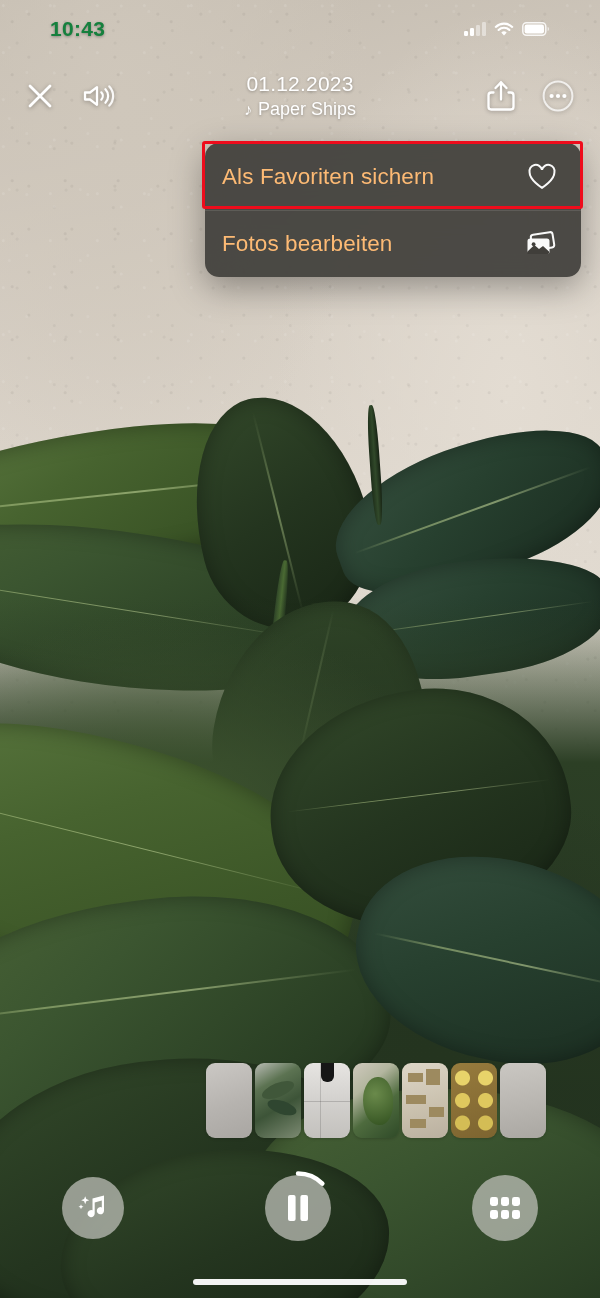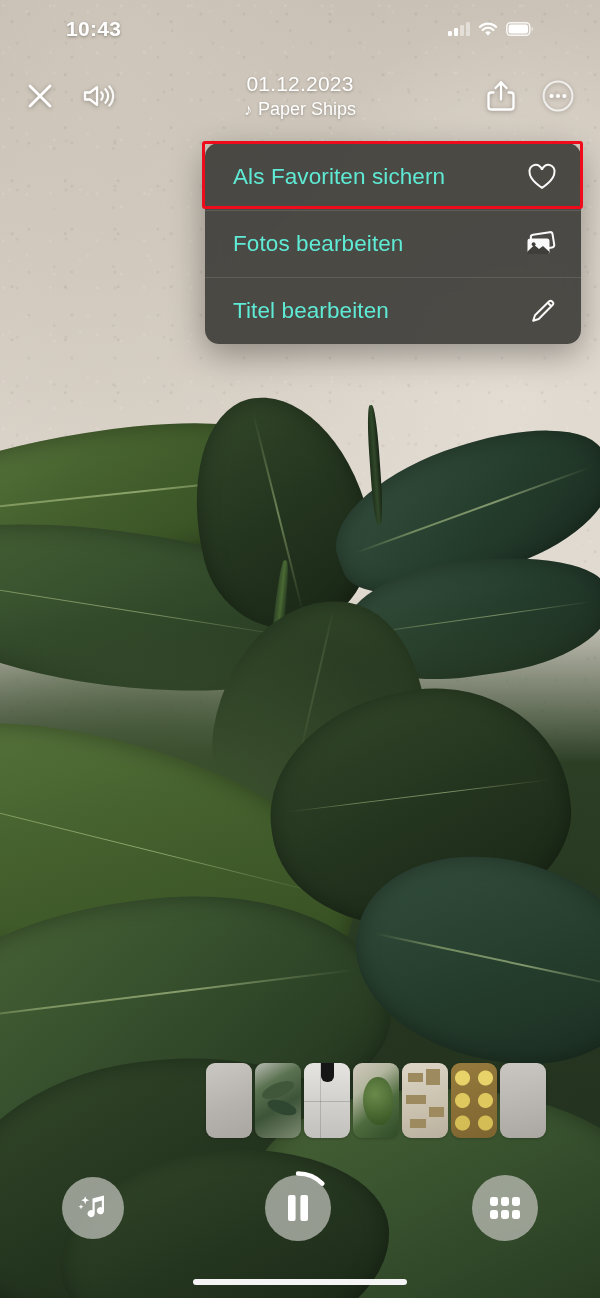--- a/index.html
+++ b/index.html
@@ -58,21 +58,21 @@
   }
   .stem{
     position:absolute; background:linear-gradient(90deg,#2e4427,#4a6a33,#23351e);
     border-radius:40%;
   }
 
   
   .statusbar{
     position:absolute; left:0; right:16px; top:0; height:58px;
     display:flex; align-items:center; justify-content:space-between;
-    padding:0 44px; color:#ffffff; z-index:30;
+    padding:0 28px; color:#15803d; z-index:30;
   }
   .clock{ font-size:21px; font-weight:700; letter-spacing:.3px;
           text-shadow:0 1px 3px rgba(0,0,0,.35); padding-left:22px; }
   .status-icons{ display:flex; align-items:center; gap:8px; padding-right:6px;}
   .bars{ display:flex; align-items:flex-end; gap:2.5px; height:13px; }
   .bars i{ display:block; width:3.6px; border-radius:1.2px; background:#fff; }
   .bars i:nth-child(1){ height:5px; }
   .bars i:nth-child(2){ height:8px; }
   .bars i:nth-child(3){ height:11px; opacity:.45; }
   .bars i:nth-child(4){ height:13.5px; opacity:.45; }
@@ -100,21 +100,21 @@
   
   .menu{
     position:absolute; left:205px; top:143px; width:376px;
     background:rgba(64,62,58,.93);
     border-radius:14px; overflow:hidden; z-index:40;
     backdrop-filter: blur(22px);
     box-shadow:0 10px 34px rgba(0,0,0,.35);
   }
   .menu-row{
     height:67px; display:flex; align-items:center; justify-content:space-between;
-    padding:0 24px 0 28px; color:#5eead4; cursor:pointer; position:relative;
+    padding:0 24px 0 17px; color:#fdba74; cursor:pointer; position:relative;
   }
   .menu-row + .menu-row::before{
     content:""; position:absolute; left:0; right:0; top:0; height:1px;
     background:rgba(255,255,255,.10);
   }
   .menu-row.nodiv::before{ display:none; }
   .menu-label{ font-size:22.5px; font-weight:400; letter-spacing:.1px; }
   .menu-icon{ line-height:0; opacity:.97; }
 
   .highlight-box{
@@ -295,29 +295,20 @@
       <span class="menu-icon">
         <svg width="32" height="28" viewBox="0 0 32 28">
           <rect x="6.5" y="3.4" width="22" height="15.5" rx="2.6" fill="none" stroke="#fff" stroke-width="2" transform="rotate(-9 17.5 11)"></rect>
           <rect x="2.5" y="8.5" width="22" height="15.5" rx="2.6" fill="#fff"></rect>
           <circle cx="8.6" cy="14.2" r="1.9" fill="#403e3a"></circle>
           <path d="M2.5 21.4 9.4 15l4.6 4.1 4-3.1 6 5.4v1.6a1 1 0 0 1-1 1h-20a1 1 0 0 1-1-1Z" fill="#403e3a"></path>
         </svg>
       </span>
     </div>
 
-    <div class="menu-row">
-      <span class="menu-label">Titel bearbeiten</span>
-      <span class="menu-icon">
-        <svg width="28" height="28" viewBox="0 0 28 28">
-          <path d="M4.2 23.8 6 18.3 20.2 4.2a1.8 1.8 0 0 1 2.6 0l1 1a1.8 1.8 0 0 1 0 2.6L9.7 22 4.2 23.8Z" fill="none" stroke="#fff" stroke-width="2" stroke-linejoin="round"></path>
-          <path d="M18.8 5.7 22.3 9.2" stroke="#fff" stroke-width="2"></path>
-        </svg>
-      </span>
-    </div>
 
   </div>
 
   <div class="highlight-box"></div>
 
   <div class="thumbs">
     <div class="thumb" style="background:linear-gradient(160deg,#cbc8c4,#b6b3af 55%,#a9a6a2);"></div>
     <div class="thumb" style="background:linear-gradient(150deg,#b9bcb4 0%,#5c7352 28%,#3d5438 58%,#7c8a72 100%);">
       <div style="position:absolute;left:6px;top:20px;width:34px;height:14px;border-radius:50%;background:#40573a;transform:rotate(-22deg);"></div>
       <div style="position:absolute;left:12px;top:38px;width:30px;height:13px;border-radius:50%;background:#2f4630;transform:rotate(18deg);"></div>

